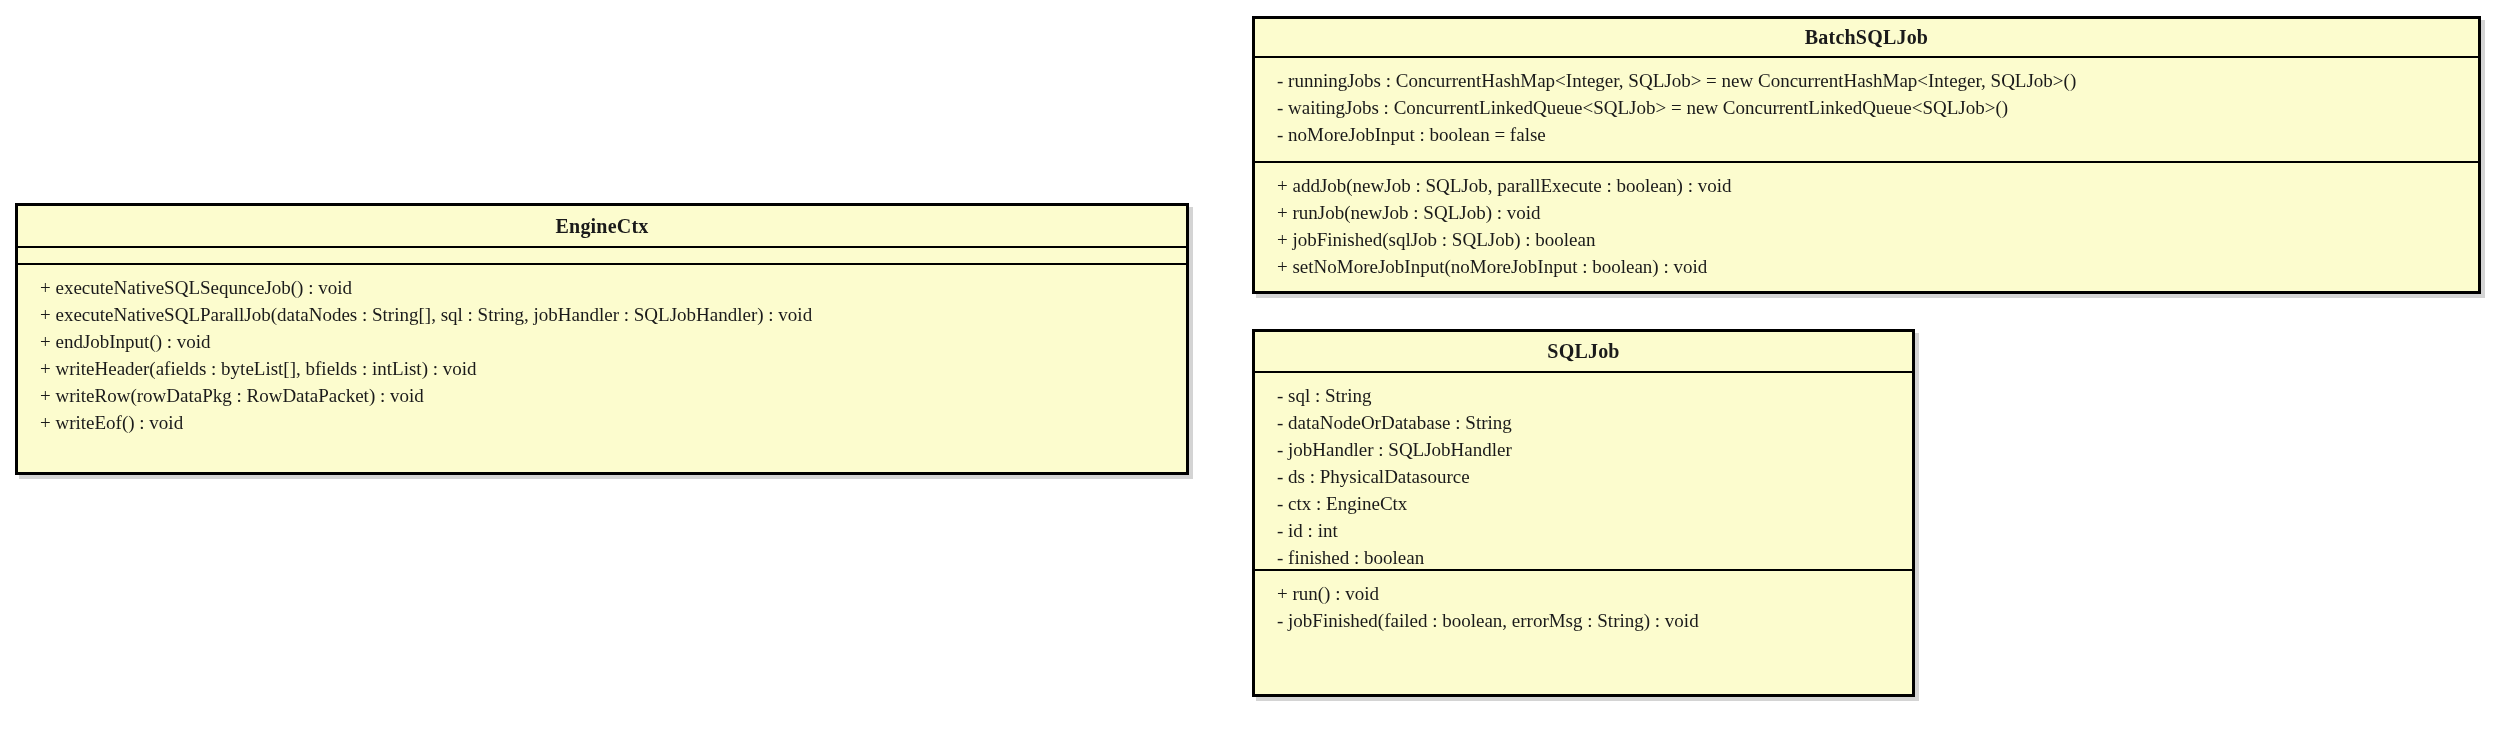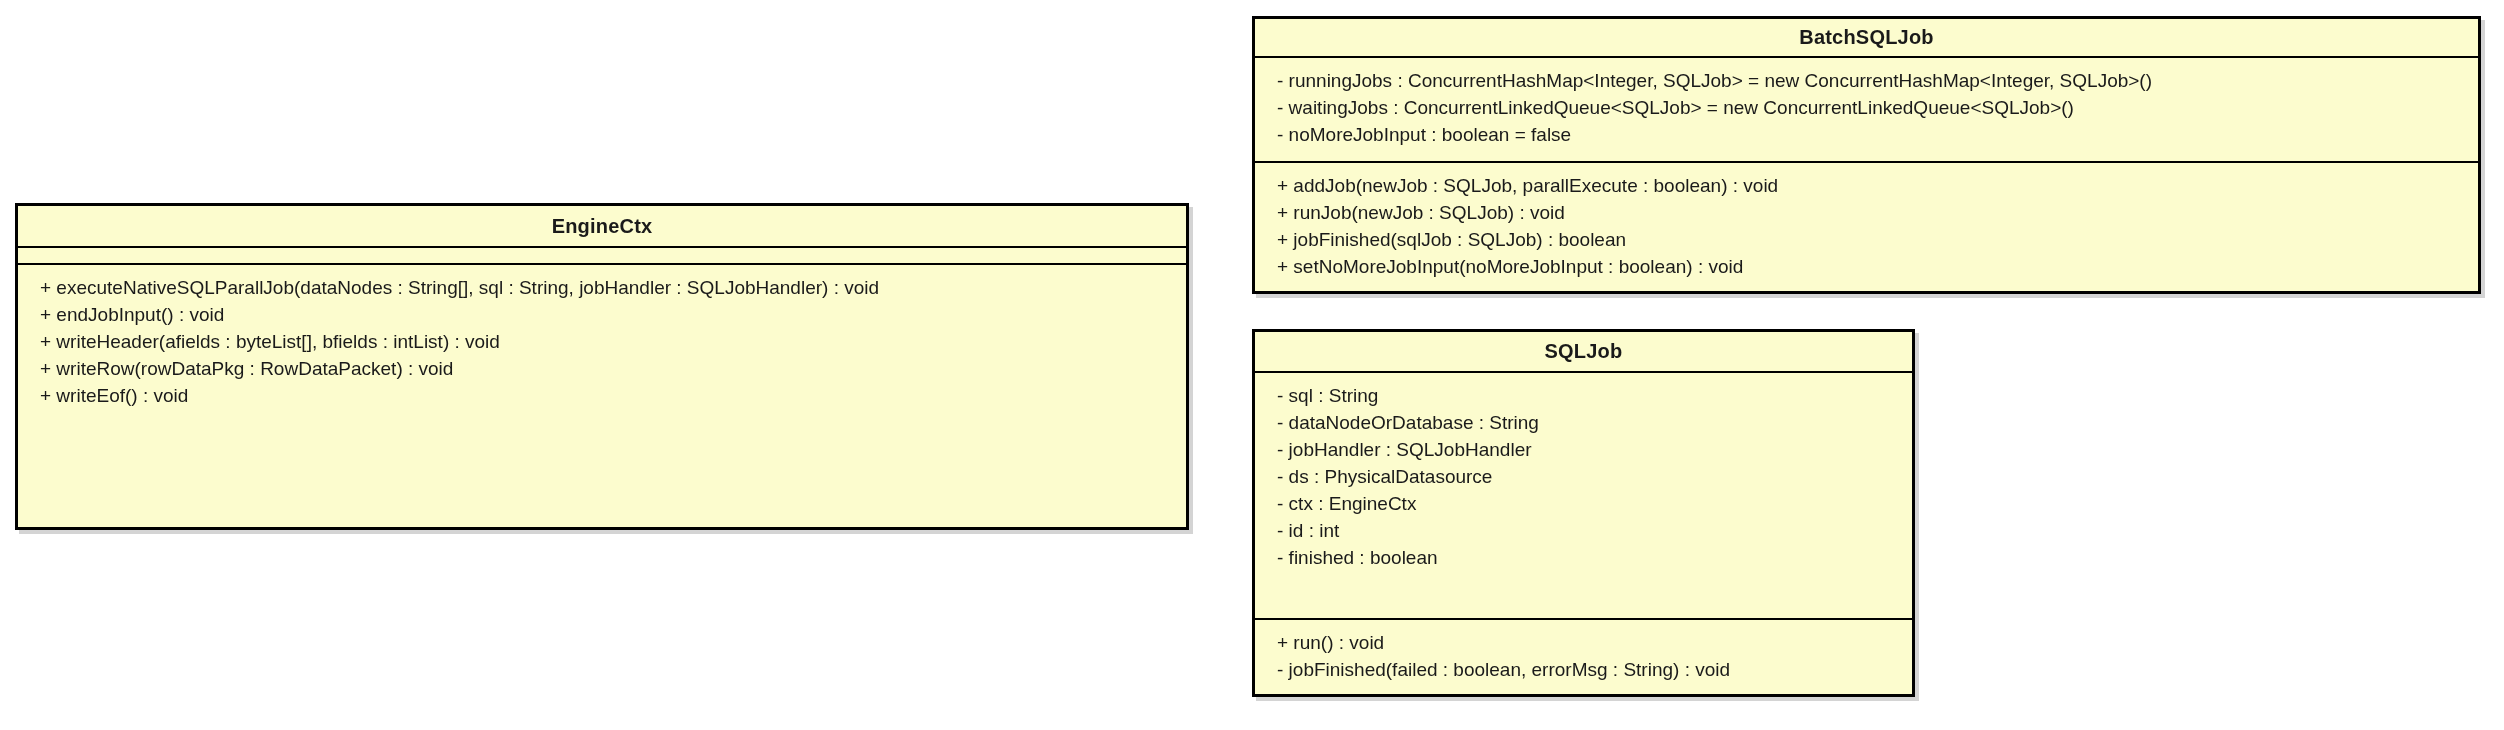--- a/index.html
+++ b/index.html
@@ -17,20 +17,21 @@
     overflow: hidden;
   }
   .uml-class {
     position: absolute;
     box-sizing: border-box;
     display: flex;
     flex-direction: column;
     background: var(--fill, #fcfcce);
     border: 3px solid var(--border, #000);
     box-shadow: 4px 4px 0 var(--shadow, #d4d4d4);
+    font-family: Liberation Serif, serif;
   }
   .uml-title {
     flex: 0 0 auto;
     display: flex;
     align-items: center;
     justify-content: center;
     font-weight: bold;
     font-size: 20px;
     letter-spacing: 0.2px;
   }
@@ -42,43 +43,44 @@
   }
   .uml-attrs { flex: 0 0 auto; }
   .uml-methods { flex: 1 1 auto; }
   .member-row {
     font-size: 19px;
     line-height: 27px;
     white-space: nowrap;
   }
 
   
-  .box-enginectx { left: 15px; top: 203px; width: 1174px; height: 327px; }
+  .box-enginectx { left: 15px; top: 203px; width: 1174px; height: 272px; }
   .box-enginectx .uml-title { height: 40px; }
   .box-enginectx .uml-attrs { height: 17px; padding: 0; }
 
   
   .box-batchsqljob { left: 1252px; top: 16px; width: 1229px; height: 278px; }
   .box-batchsqljob .uml-title { height: 37px; }
   .box-batchsqljob .uml-attrs { height: 105px; }
 
   
   .box-sqljob { left: 1252px; top: 329px; width: 663px; height: 368px; }
   .box-sqljob .uml-title { height: 39px; }
-  .box-sqljob .uml-attrs { height: 247px; }
+  .box-sqljob .uml-attrs { height: 198px; }
 </style>
 </head>
 <body>
 
 <div class="canvas">
 
   <div class="uml-class box-enginectx">
     <div class="uml-title">EngineCtx</div>
     <div class="uml-compartment uml-attrs"></div>
     <div class="uml-compartment uml-methods">
+      <div class="member-row">+ executeNativeSQLSequnceJob() : void</div>
       <div class="member-row">+ executeNativeSQLParallJob(dataNodes : String[], sql : String, jobHandler : SQLJobHandler) : void</div>
       <div class="member-row">+ endJobInput() : void</div>
       <div class="member-row">+ writeHeader(afields : byteList[], bfields : intList) : void</div>
       <div class="member-row">+ writeRow(rowDataPkg : RowDataPacket) : void</div>
       <div class="member-row">+ writeEof() : void</div>
     </div>
   </div>
 
   <div class="uml-class box-batchsqljob">
     <div class="uml-title">BatchSQLJob</div>

